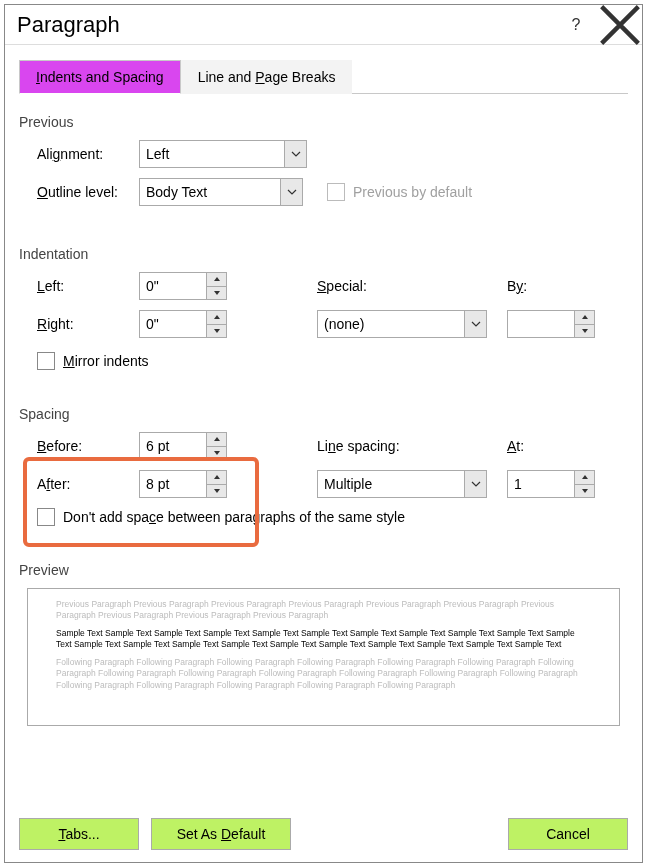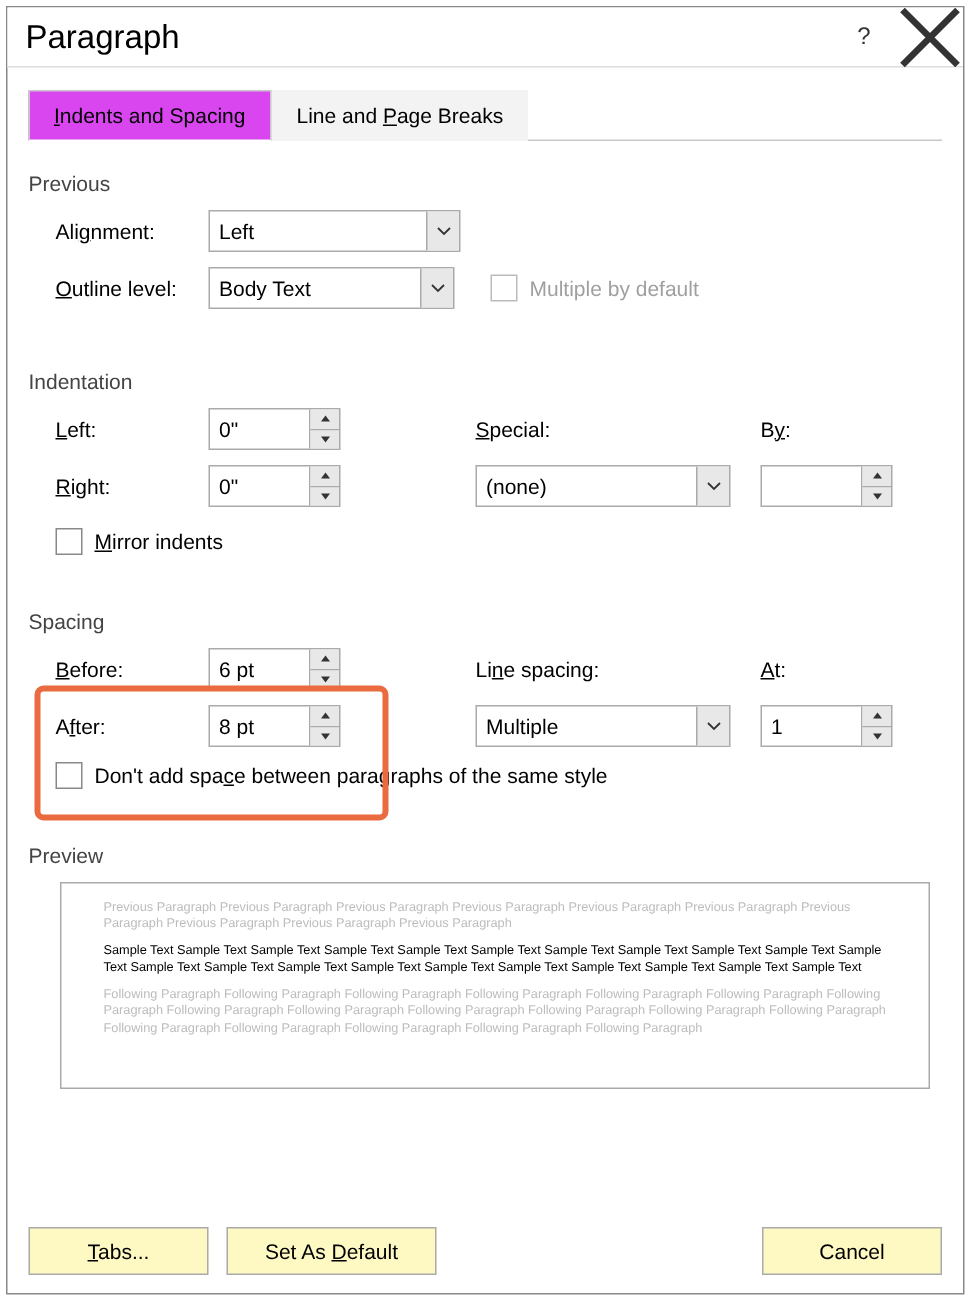--- a/index.html
+++ b/index.html
@@ -130,39 +130,39 @@
   .checkbox.disabled { border-color: #bbb; }
   .disabled-text { color: #a0a0a0; }
   .highlight-box {
     position: absolute;
     border: 4px solid #e96b3f;
     border-radius: 6px;
     pointer-events: none;
   }
   .preview-box {
     border: 1px solid #aaa;
-    margin: 10px 8px 0 21px;
+    margin: 10px 8px 0 8px;
     padding: 10px 28px;
     height: 138px;
     overflow: hidden;
     font-size: 8.5px;
     line-height: 1.35;
   }
   .preview-prev, .preview-following { color: #bcbcbc; }
   .preview-sample { color: #000; margin-top: 6px; margin-bottom: 6px; }
   .button-row {
     position: absolute;
     bottom: 12px; left: 14px; right: 14px;
     display: flex;
     gap: 12px;
     align-items: center;
   }
   .btn {
     border: 1px solid #aaa;
-    background: #fef9c3;
+    background: #bef264;
     height: 32px;
     font-size: 14px;
     display: flex; align-items: center; justify-content: center;
   }
   .btn.ok {
     background: #e1ecf9;
     border-color: #2d74c4;
   }
   .cursor-arrow {
     position: absolute;
@@ -211,21 +211,21 @@
         <div class="combo-wrapper">
           <input class="combo-box" style="width: 164px;" value="Body Text">
           <div class="arrow-btn">
               <svg viewBox="0 0 10 10">
                 <path d="M1 3 L5 7 L9 3" stroke="#333" fill="none" stroke-width="1.2"></path>
               </svg>
             </div>
         </div>
         <div style="margin-left:24px; display:flex; align-items:center;">
           <span class="checkbox disabled"></span>
-          <span class="disabled-text">Multiple by default</span>
+          <span class="disabled-text">Previous by default</span>
         </div>
       </div>
     </div>
 
     <div class="section" style="margin-top:40px">
       <div class="section-title">Indentation</div>
       <div class="row">
         <div class="label"><span class="underline">L</span>eft:</div>
         <div class="spin">
           <input value="0&quot;" style="">

